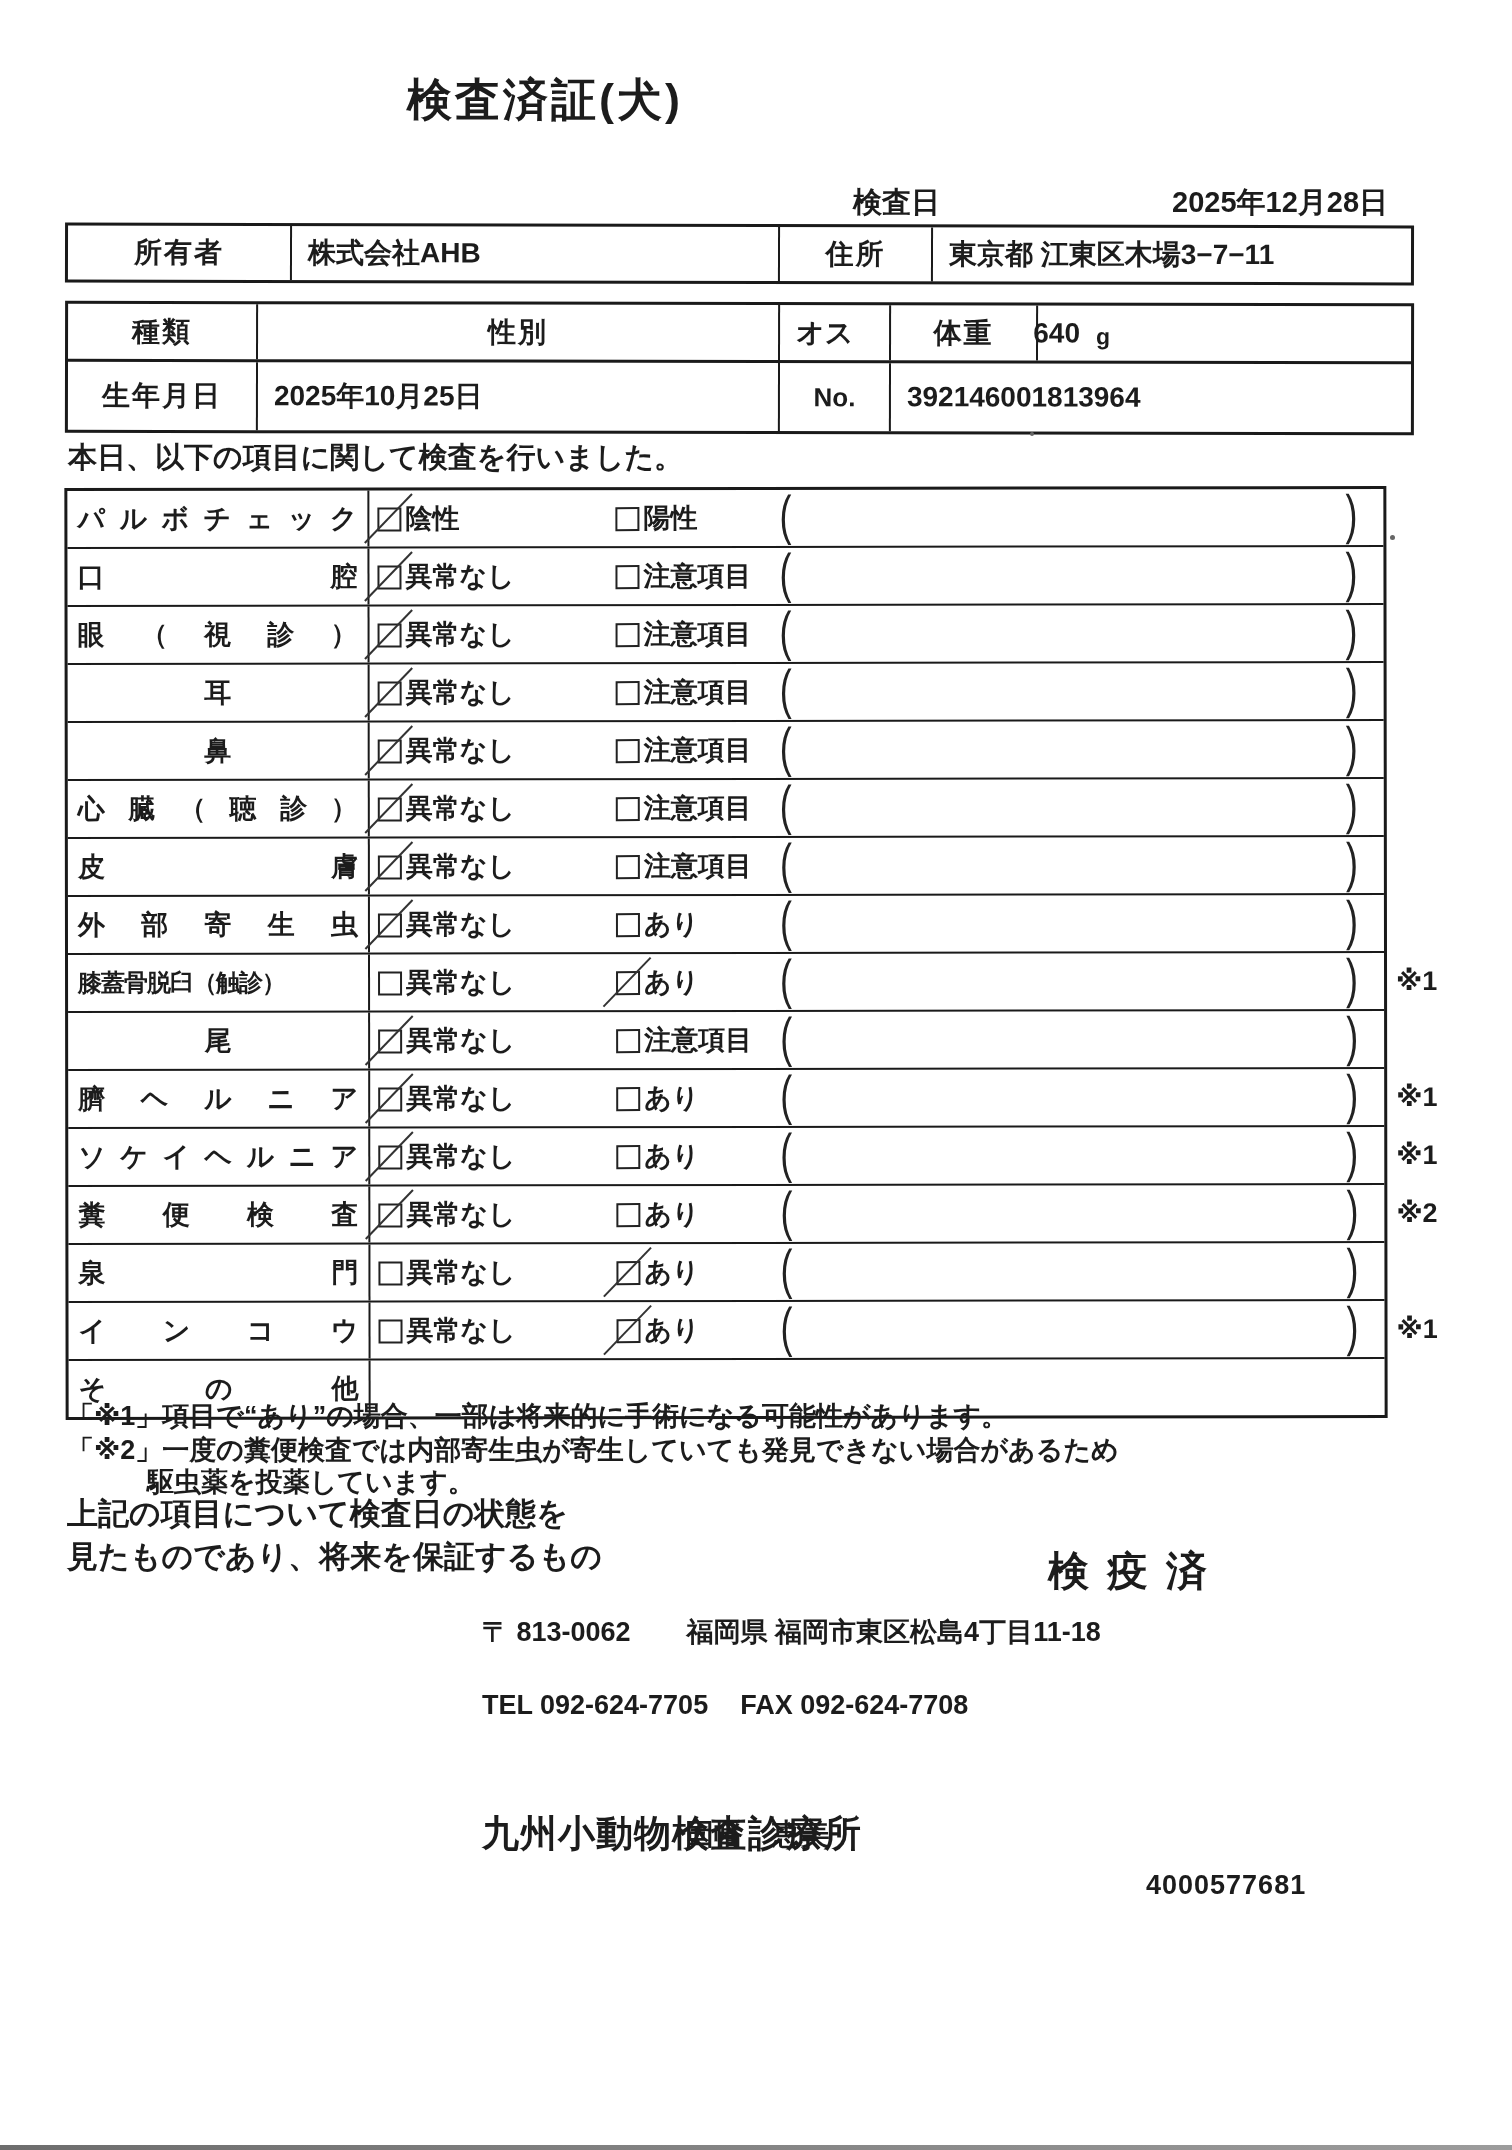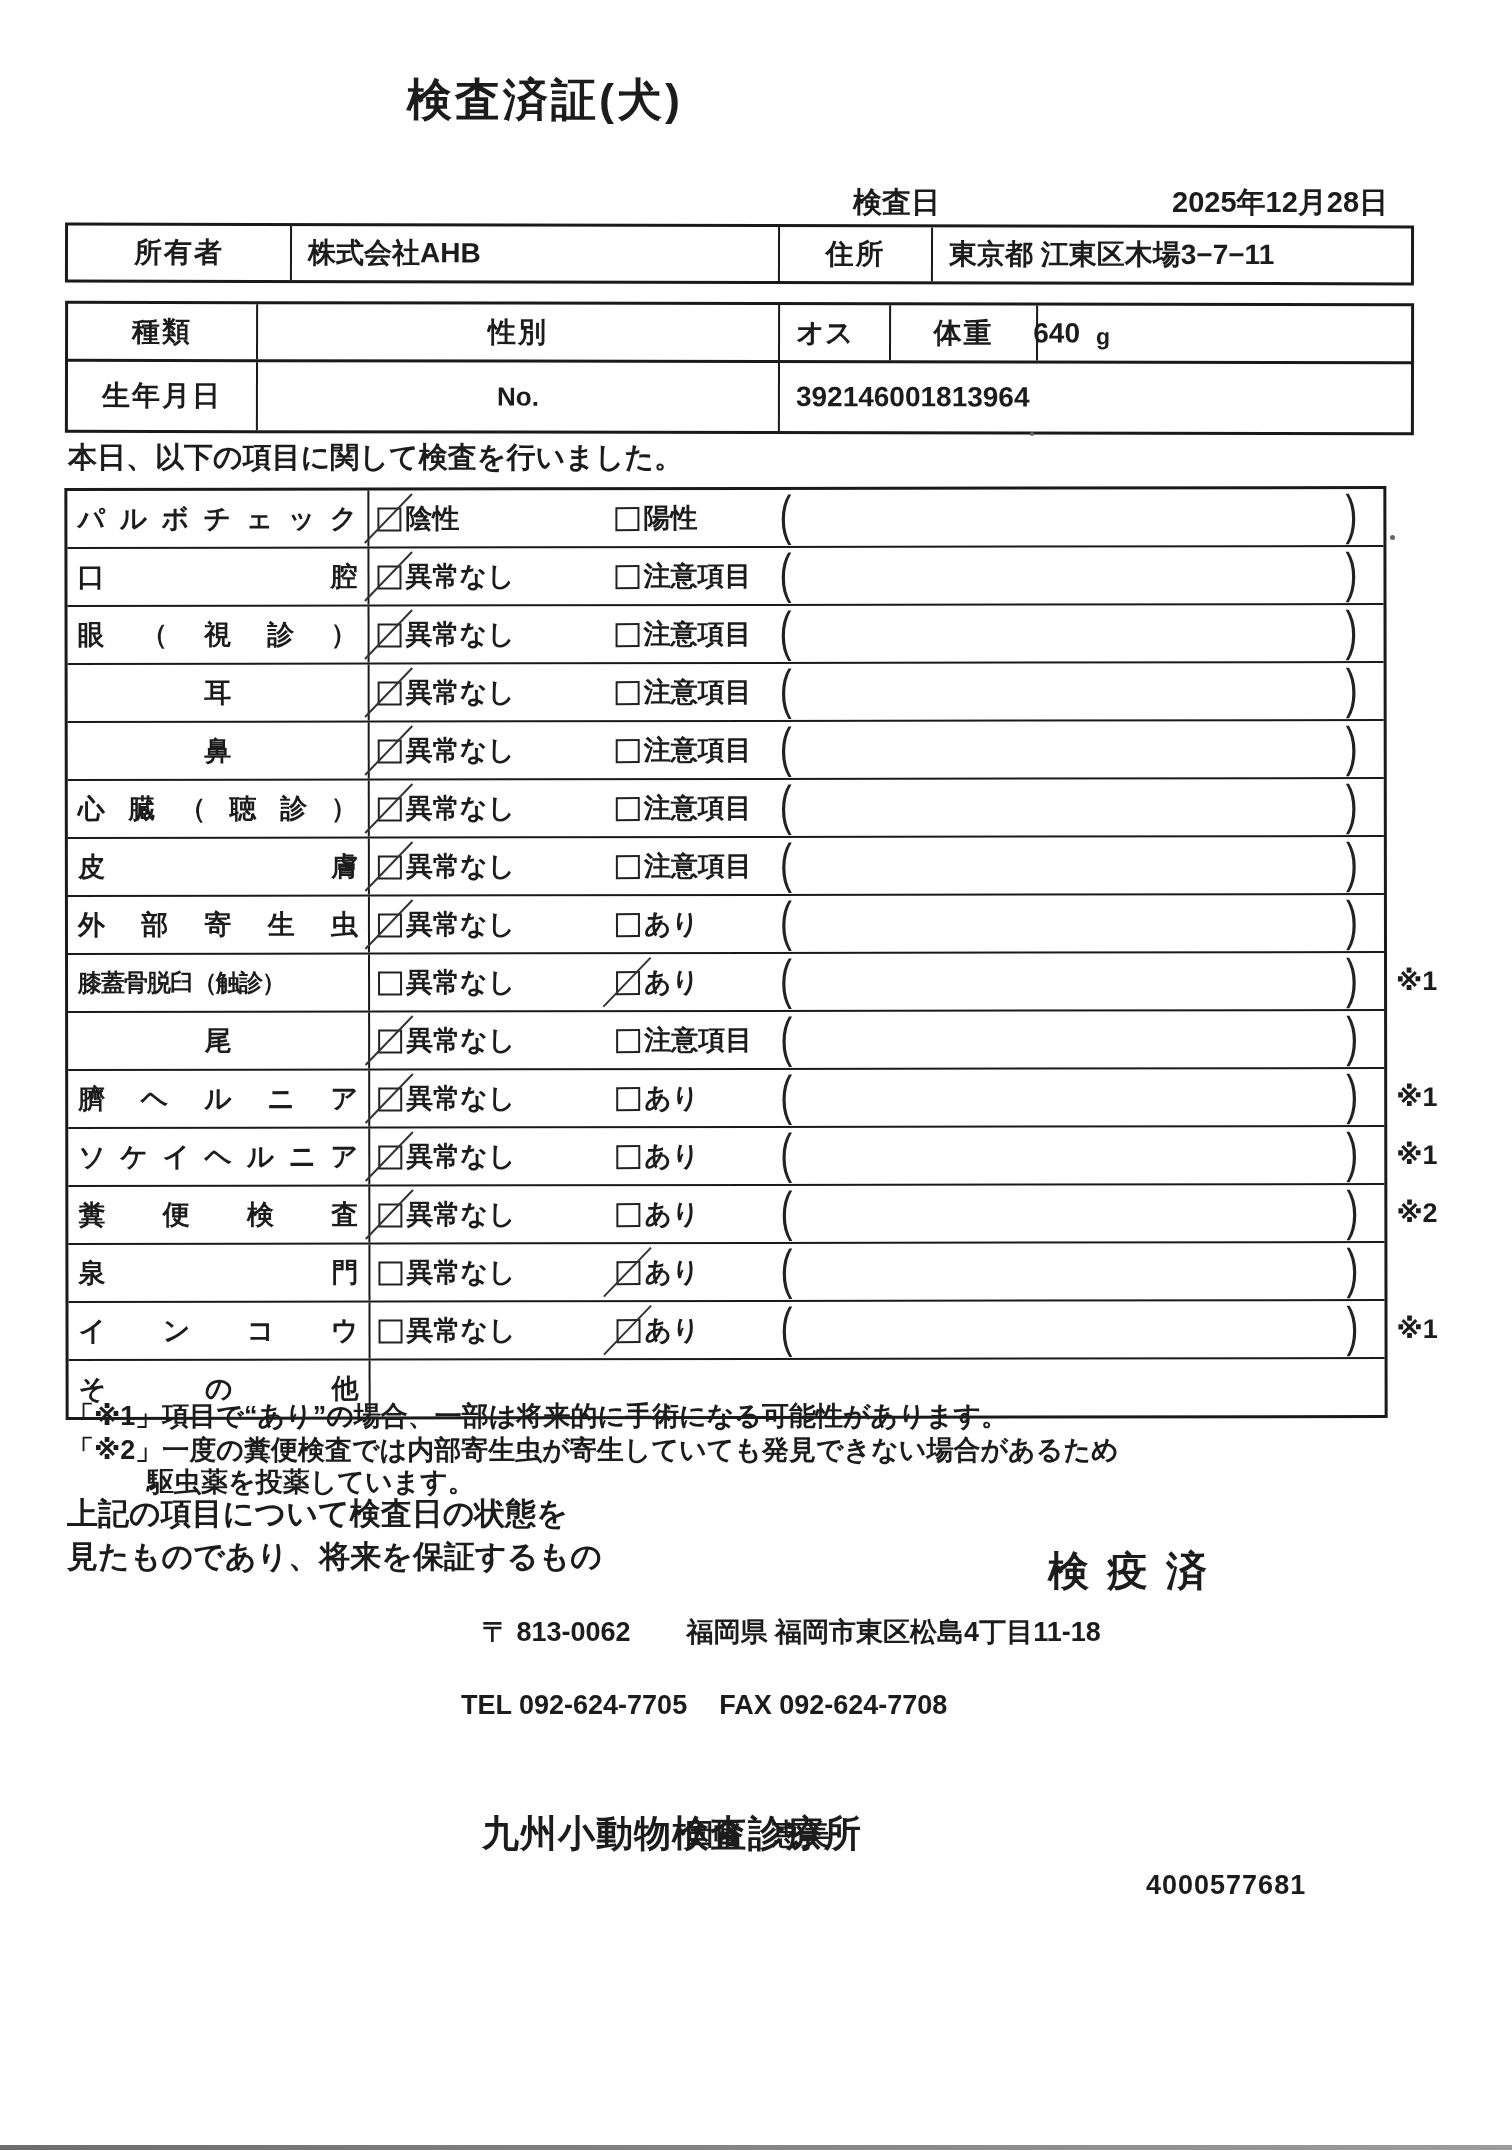--- a/index.html
+++ b/index.html
@@ -51,21 +51,21 @@
   
   .footnote{left:67px;font-size:27px;font-weight:600;white-space:nowrap;}
   .fn1{top:1398px;}
   .fn2{top:1432px;}
   .fn3{top:1464px;left:147px;}
   .disclaimer{left:67px;top:1492px;font-size:31px;font-weight:700;line-height:43px;}
   .stamp{left:1048px;top:1544px;font-size:41px;font-weight:600;letter-spacing:18px;white-space:nowrap;}
   
   .postal-line{left:482px;top:1614px;font-size:27px;font-weight:600;white-space:nowrap;}
   .postal-line .gap{margin-left:56px;}
-  .tel-line{left:461px;top:1690px;font-size:27px;font-weight:600;white-space:nowrap;}
+  .tel-line{left:482px;top:1690px;font-size:27px;font-weight:600;white-space:nowrap;}
   .tel-line .gap{margin-left:32px;}
   .clinic-name{left:482px;top:1766px;font-size:37px;font-weight:600;letter-spacing:1px;margin-top:43px;}
   .examiner{left:685px;top:1815px;font-size:29px;font-weight:600;}
   .serial{left:1146px;top:1870px;font-size:27px;font-weight:600;letter-spacing:1px;}
   
   .scan-edge{position:absolute;left:0;right:0;bottom:0;height:5px;background:linear-gradient(to right,#6d6d6d,#9c9c9c);}
   .speck{position:absolute;background:#666;border-radius:50%;}
   .speck.s1{left:1030px;top:432px;width:4px;height:4px;}
   .speck.s2{left:1390px;top:535px;width:5px;height:5px;}
 </style>
@@ -92,20 +92,21 @@
     <div class="cell lab">性別</div>
     <div class="cell val">オス</div>
     <div class="cell lab">体重</div>
     <div class="cell weight-val">
       <span>640</span>
       <span class="unit">g</span>
     </div>
   </div>
   <div class="tbl-row animal-row2">
     <div class="cell lab">生年月日</div>
+    <div class="cell val">2025年10月25日</div>
     <div class="cell no-lab">No.</div>
     <div class="cell val">392146001813964</div>
   </div>
 </div>
 
 <div class="abs intro">本日、以下の項目に関して検査を行いました。</div>
 
 <div class="abs exam-table">
   <div class="exam-row">
     <div class="exam-label spread">

